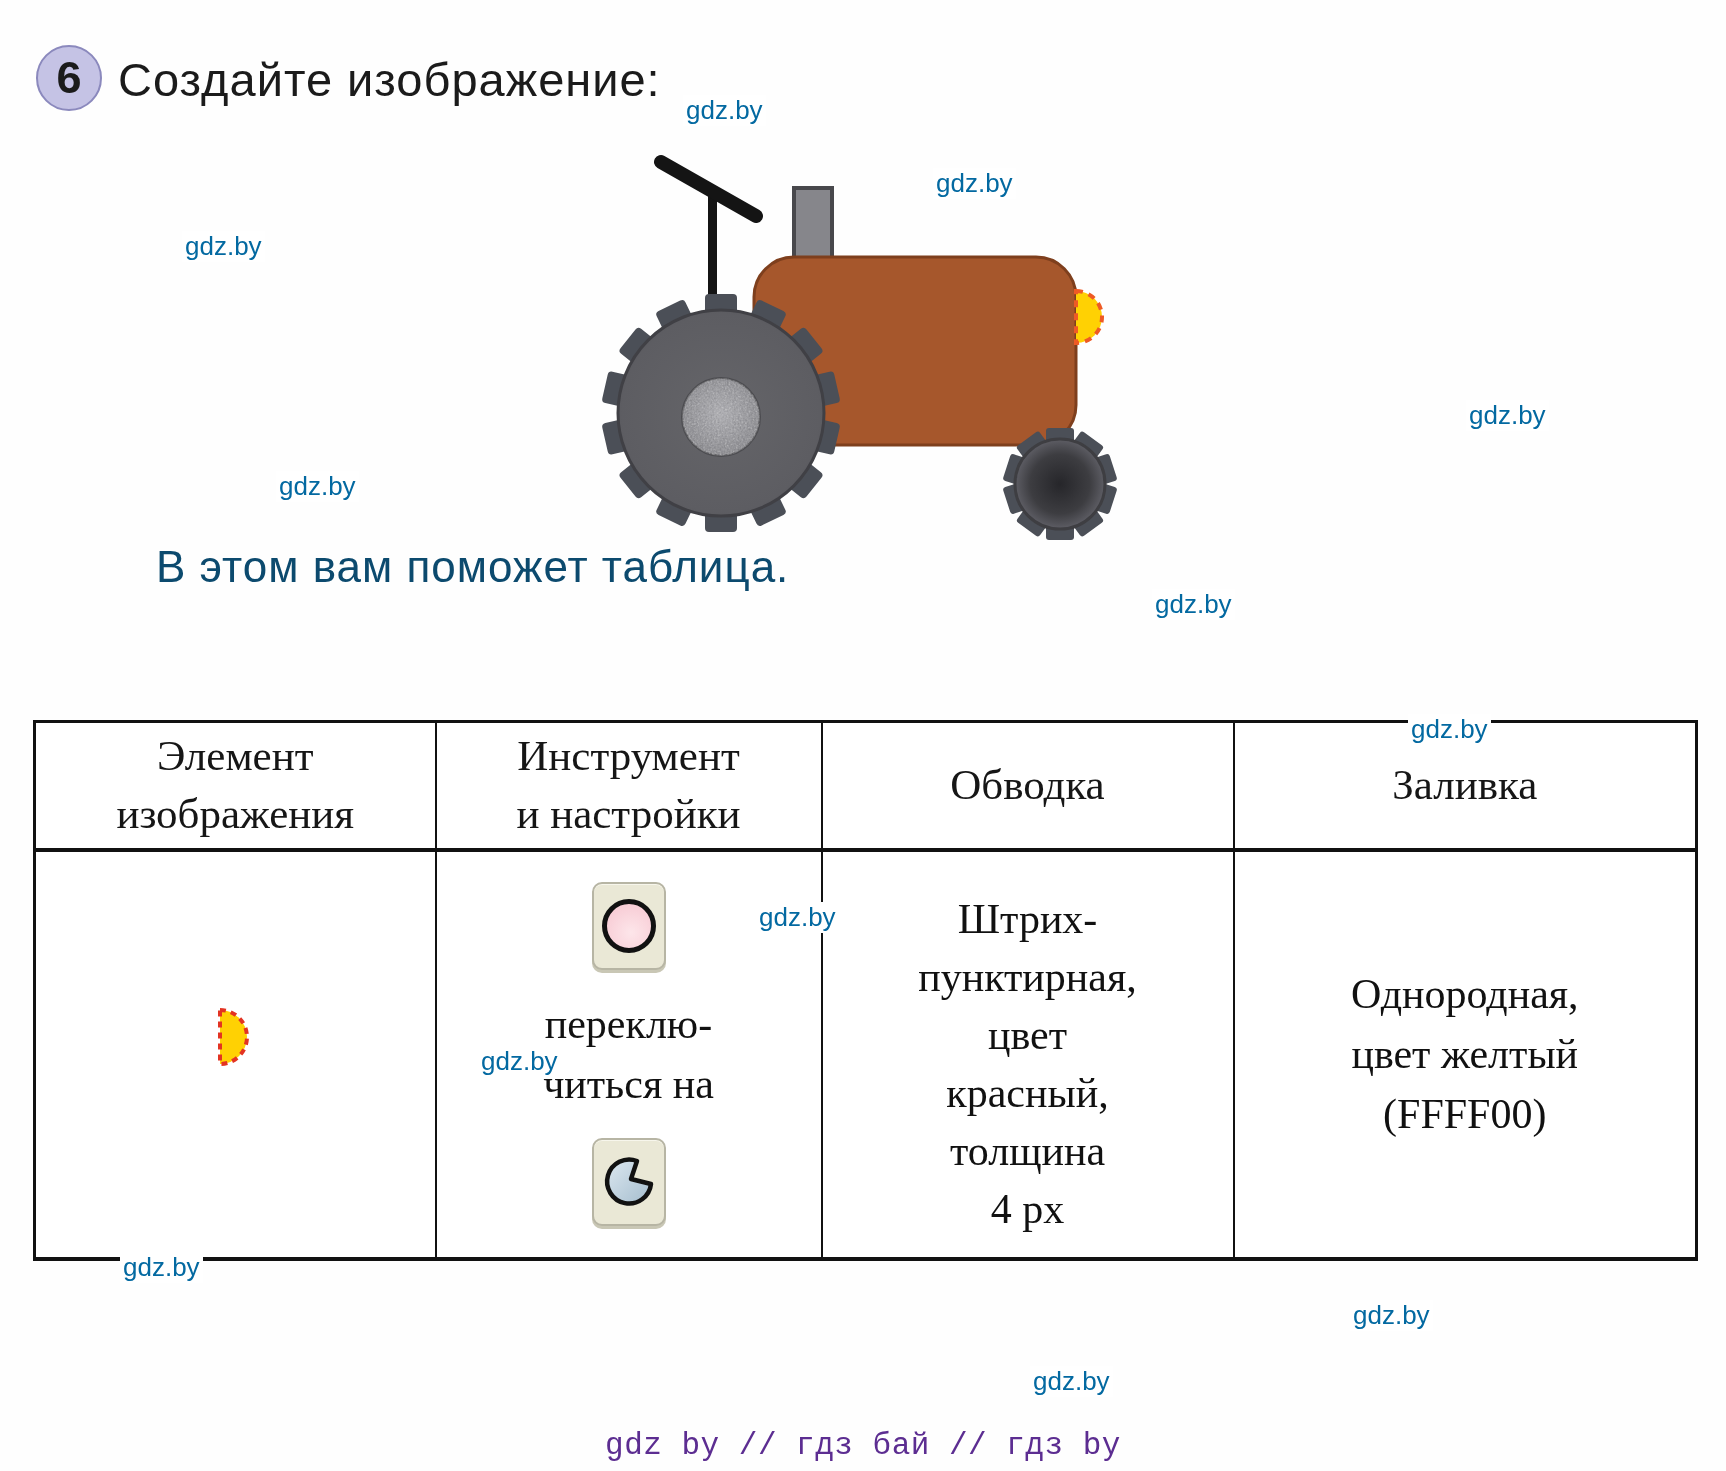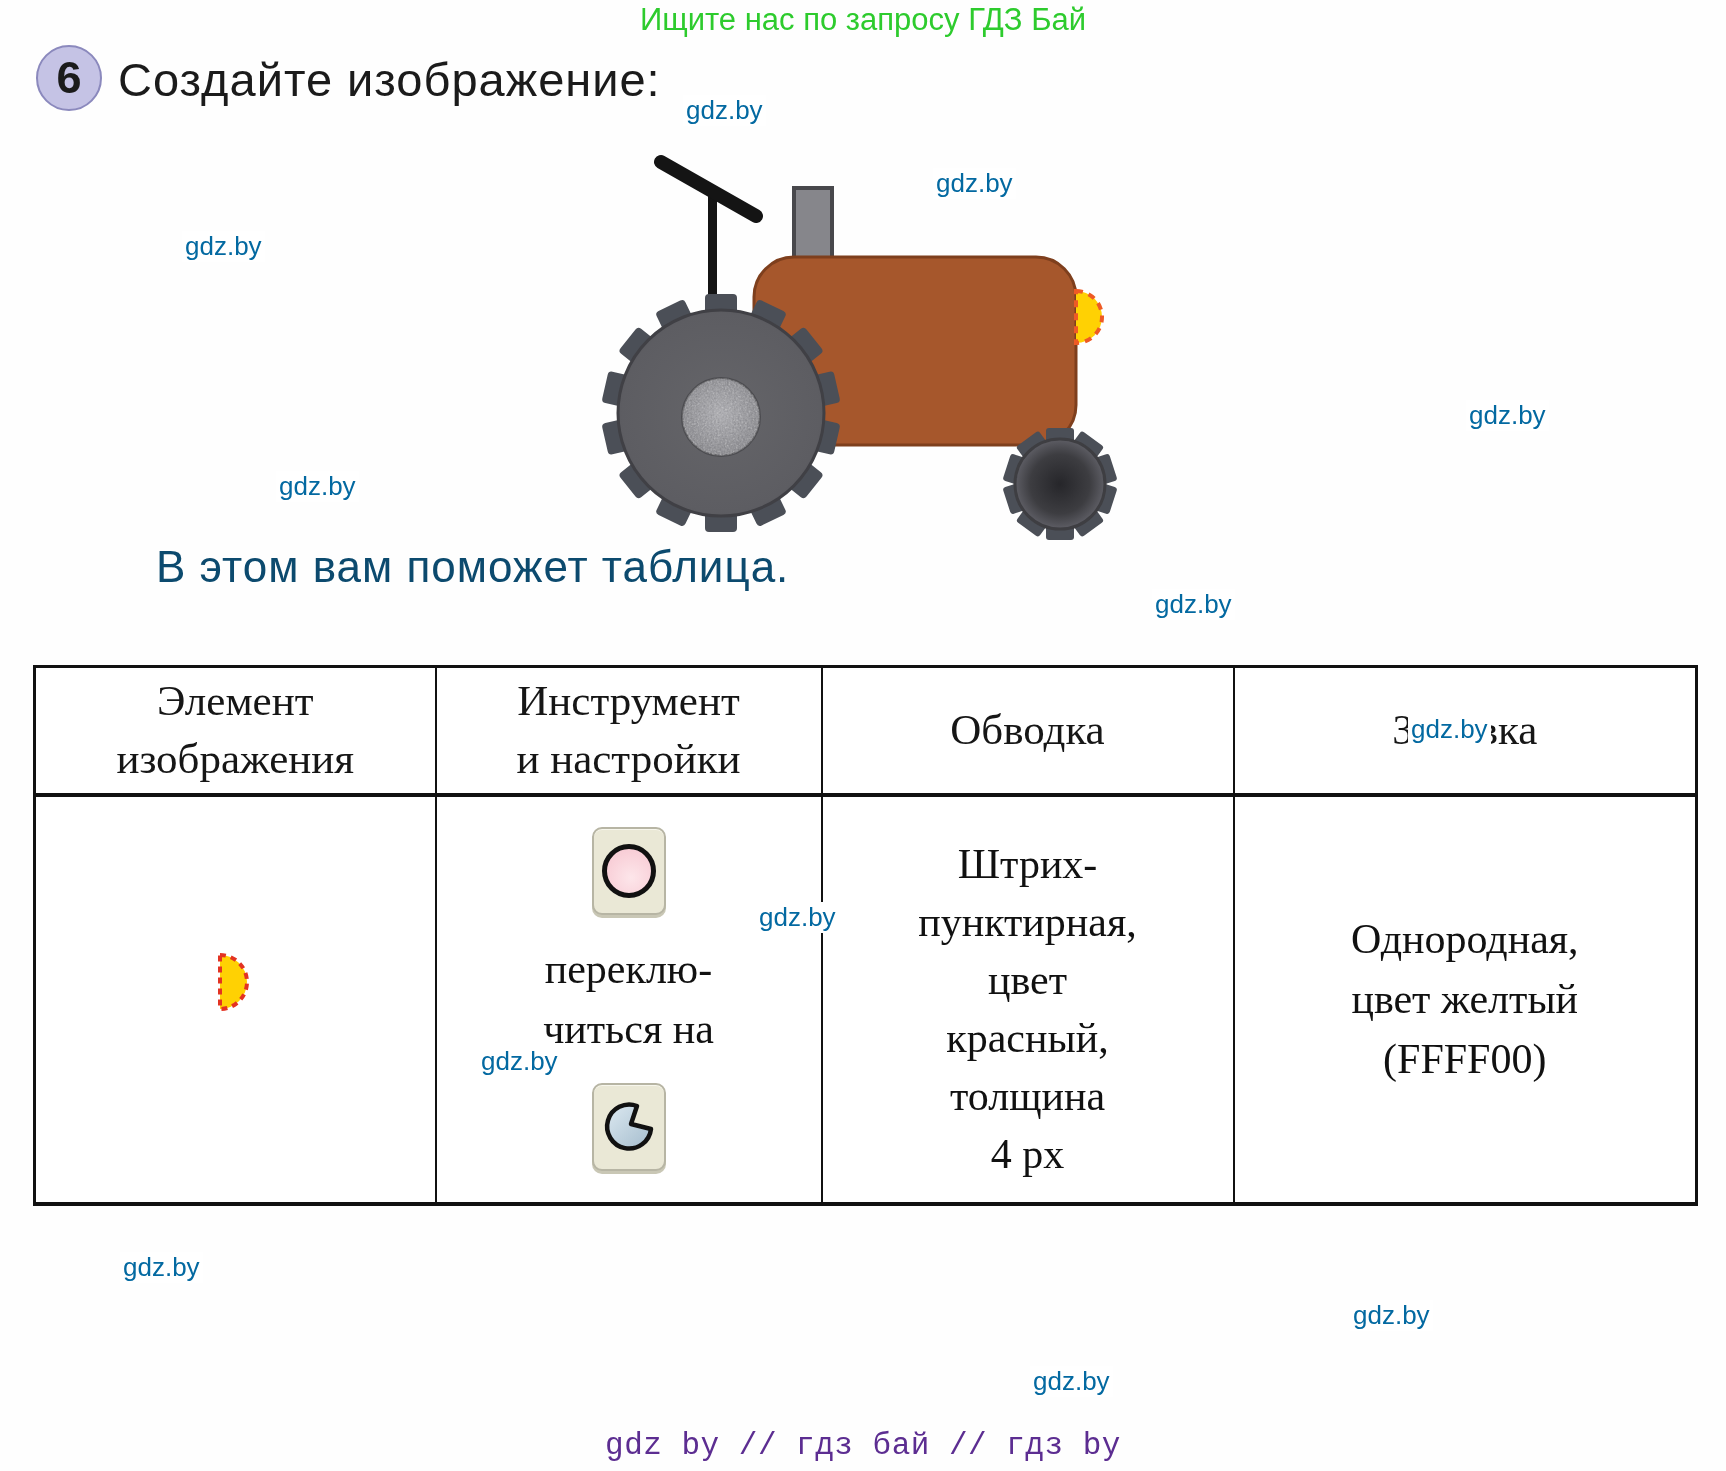--- a/index.html
+++ b/index.html
@@ -12,21 +12,21 @@
   .badge{position:absolute;left:36px;top:45px;width:62px;height:62px;border-radius:50%;
          background:#c5c3e5;border:2px solid #8b89bd;display:flex;align-items:center;justify-content:center;
          font-size:45px;font-weight:bold;color:#1b1b1b;}
   .title{position:absolute;left:118px;top:52px;font-size:47px;color:#1b1b1b;letter-spacing:1px;}
   .subtitle{position:absolute;left:140px;top:542px;font-size:44px;color:#0c4a6e;letter-spacing:1px;margin-left:16px;}
   
   .wm{position:absolute;font-size:26px;color:#0369a1;background:#fff;padding:0 3px;z-index:6;white-space:nowrap;}
   
   .tractor{position:absolute;left:0;top:0;z-index:1;pointer-events:none;}
   
-  .tbl-wrap{position:absolute;left:33px;top:665px;z-index:2;}
+  .tbl-wrap{position:absolute;left:33px;top:720px;z-index:2;}
   table.grid{border-collapse:collapse;table-layout:fixed;width:1662px;background:#fff;
              font-family:"Liberation Serif",serif;}
   table.grid td,table.grid th{border-left:2px solid #111;border-right:2px solid #111;
              vertical-align:middle;text-align:center;padding:0;}
   table.grid{border:3px solid #111;border-bottom-width:4px;}
   tr.hdr th{border-bottom:4px solid #111;font-weight:normal;font-size:43px;line-height:58px;white-space:pre-line;}
   tr.r1 td{border-bottom:4px solid #111;}
   .celltext{font-size:42px;line-height:60px;white-space:pre-line;color:#111;}
   .celltext.tight{line-height:58px;margin-top:20px;}
   
@@ -43,21 +43,20 @@
   .tool-col{display:flex;flex-direction:column;align-items:center;justify-content:center;gap:24px;height:100%;}
   
   .footer{position:absolute;left:0;top:1428px;width:100%;text-align:center;
           font-size:31px;color:#5c2d91;letter-spacing:0.5px;font-family:Liberation Mono, monospace;}
 </style>
 </head>
 <body>
 
 <div class="page">
 
-  <div class="banner">Ищите нас по запросу ГДЗ Бай</div>
 
   <div class="badge">
     <span>6</span>
   </div>
   <div class="title">Создайте изображение:</div>
 
   <span class="wm" style="left:683px;top:95px">gdz.by</span>
   <span class="wm" style="left:933px;top:168px">gdz.by</span>
   <span class="wm" style="left:182px;top:231px">gdz.by</span>
   <span class="wm" style="left:1466px;top:400px">gdz.by</span>

